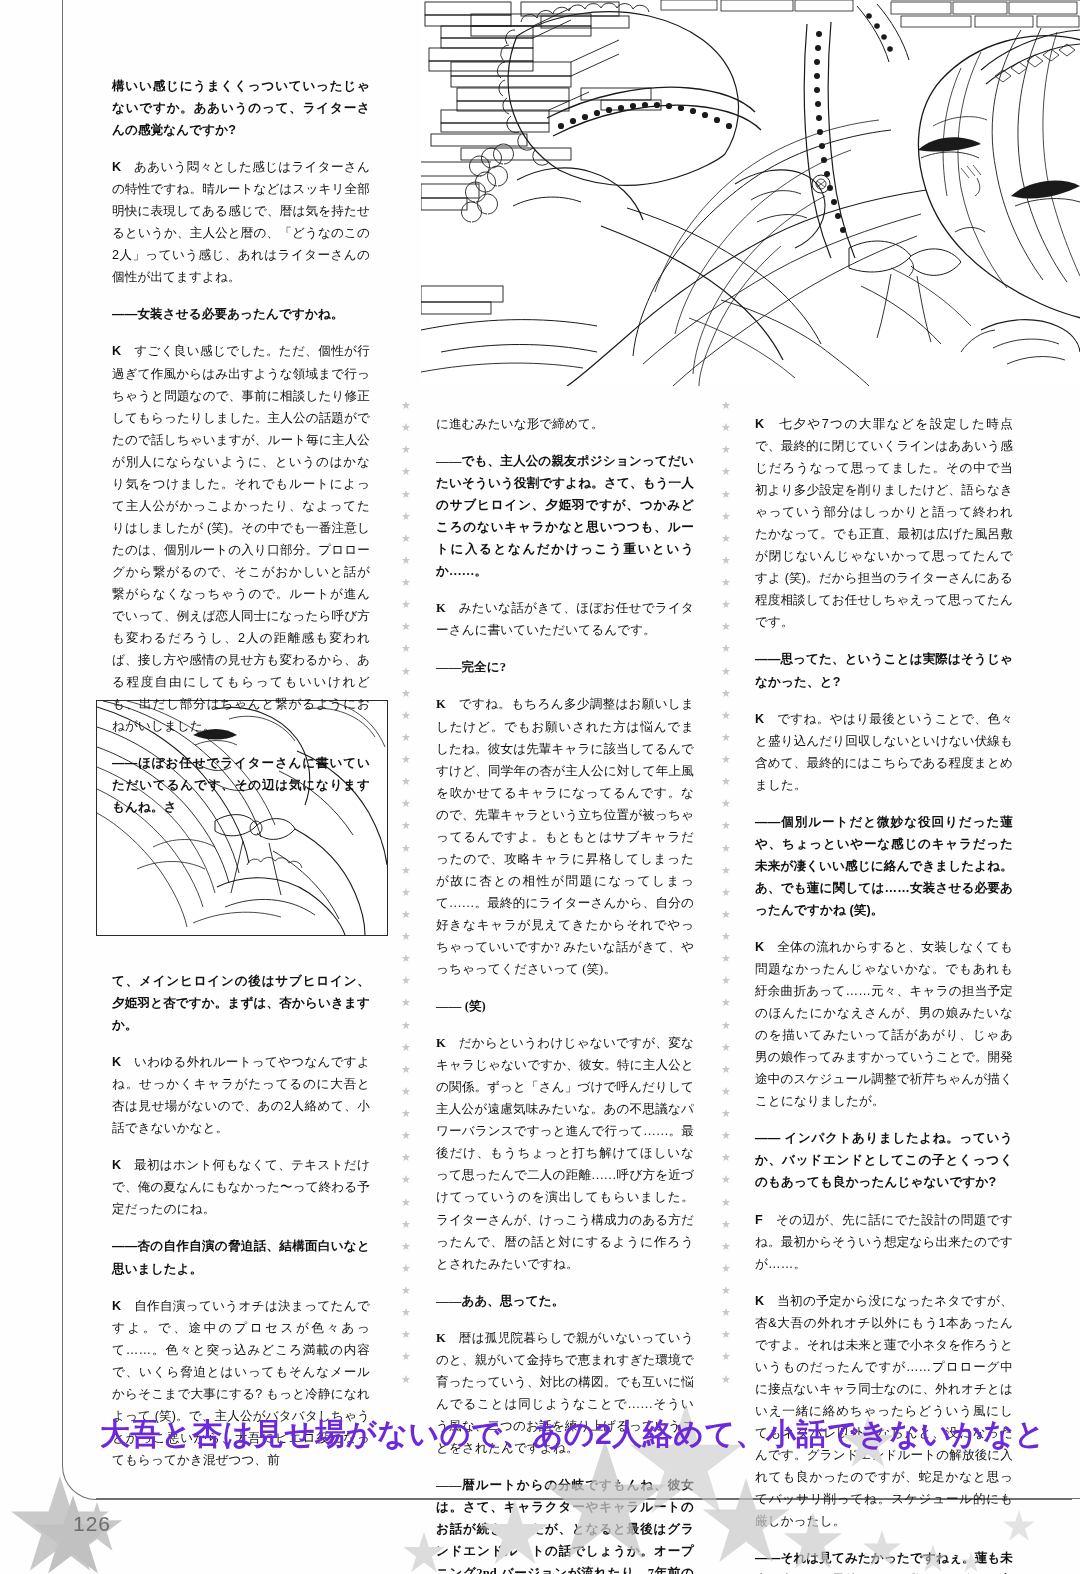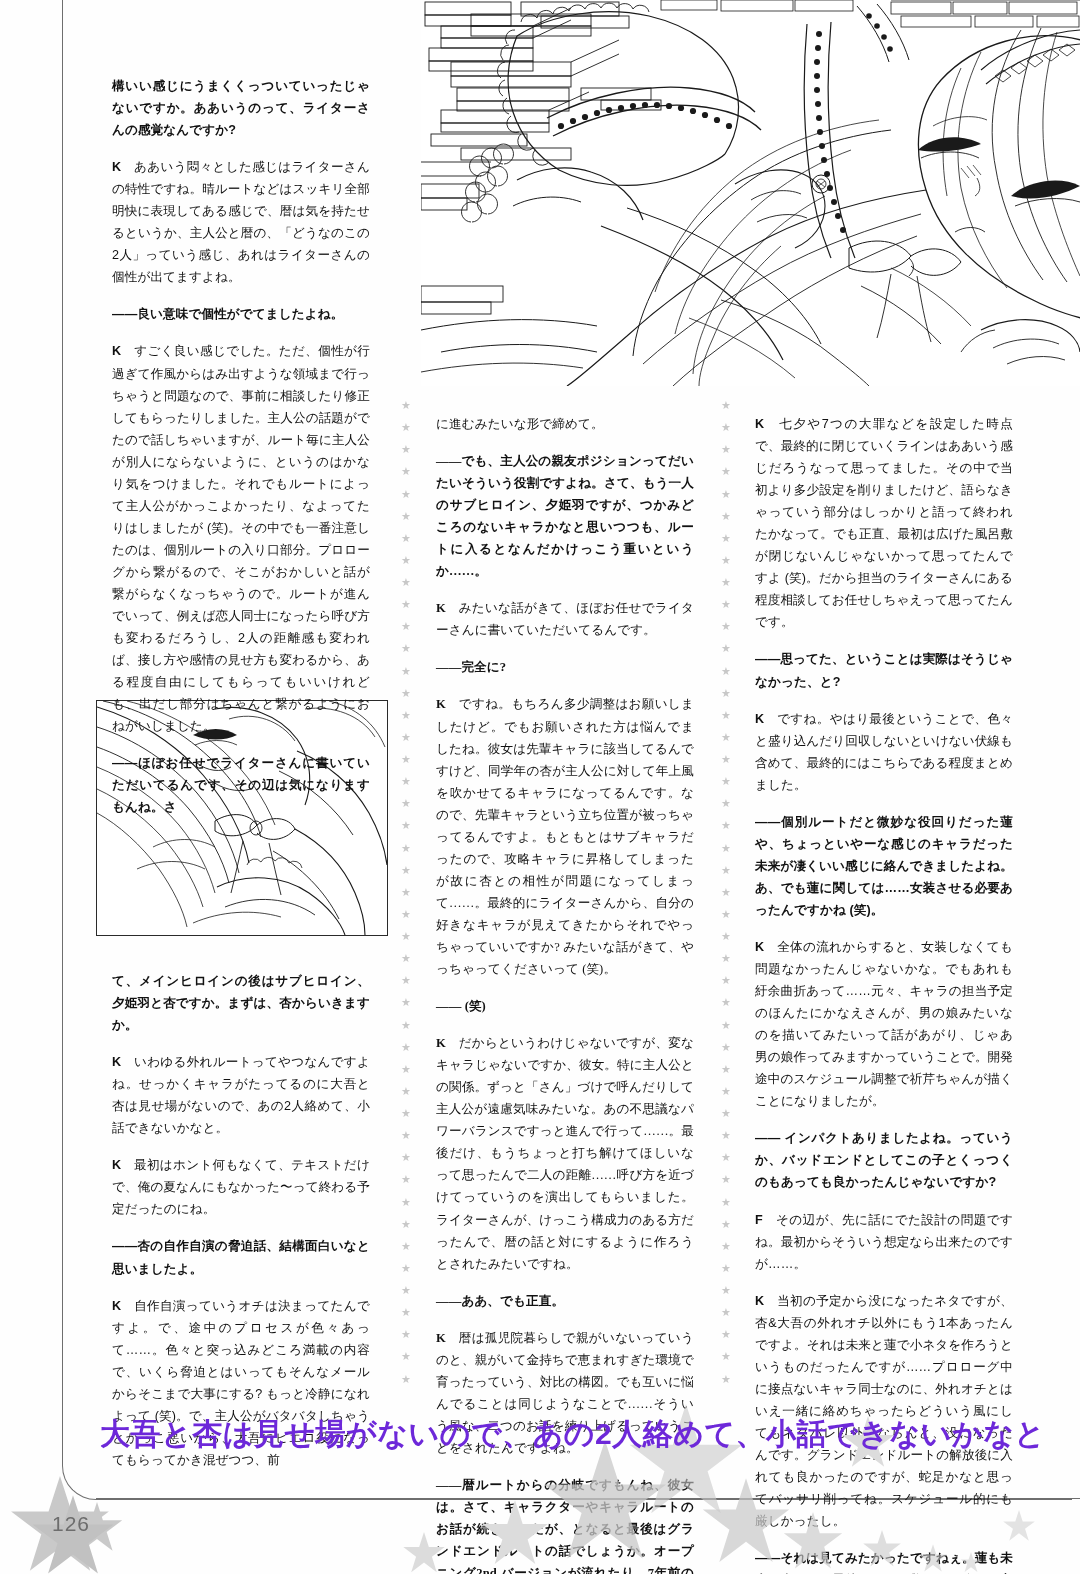--- a/index.html
+++ b/index.html
@@ -116,21 +116,21 @@
   }
 
   
   .page-num{
     position:absolute;
     left:52px; top:1512px;
     width:80px;
     font-size:21px;
     letter-spacing:1px;
     color:#6d6d6d;
-    text-align:left;
+    text-align:center;
   }
   .page-num-star{
     position:absolute;
     left:30px; top:1495px;
     width:86px; height:82px;
   }
 </style>
 </head>
 <body>
 
@@ -400,21 +400,21 @@
         <path d="M232,0 C258,6 278,22 288,46" stroke-width="0.8"></path>
         <path d="M56,146 C76,136 100,136 118,146" stroke-width="0.8"></path>
         <path d="M40,168 C62,158 88,158 108,168" stroke-width="0.8"></path>
       </g>
     </svg>
   </div>
 
   <div class="col" id="col1">
     <p class="q">構いい感じにうまくくっついていったじゃないですか。ああいうのって、ライターさんの感覚なんですか?</p>
     <p><span class="spk">K</span><span>ああいう悶々とした感じはライターさんの特性ですね。晴ルートなどはスッキリ全部明快に表現してある感じで、暦は気を持たせるというか、主人公と暦の、「どうなのこの2人」っていう感じ、あれはライターさんの個性が出てますよね。</span></p>
-    <p class="q">——良い意味で個性がでてましたよね。</p>
+    <p class="q">——女装させる必要あったんですかね。</p>
     <p><span class="spk">K</span><span>すごく良い感じでした。ただ、個性が行過ぎて作風からはみ出すような領域まで行っちゃうと問題なので、事前に相談したり修正してもらったりしました。主人公の話題がでたので話しちゃいますが、ルート毎に主人公が別人にならないように、というのはかなり気をつけました。それでもルートによって主人公がかっこよかったり、なよってたりはしましたが (笑)。その中でも一番注意したのは、個別ルートの入り口部分。プロローグから繋がるので、そこがおかしいと話が繋がらなくなっちゃうので。ルートが進んでいって、例えば恋人同士になったら呼び方も変わるだろうし、2人の距離感も変われば、接し方や感情の見せ方も変わるから、ある程度自由にしてもらってもいいけれども、出だし部分はちゃんと繋がるようにおねがいしました。</span></p>
     <p class="q">——ほぼお任せでライターさんに書いていただいてるんです、その辺は気になりますもんね。さ</p>
   </div>
 
   <div class="col" id="col1b">
     <p class="q">て、メインヒロインの後はサブヒロイン、夕姫羽と杏ですか。まずは、杏からいきますか。</p>
     <p><span class="spk">K</span><span>いわゆる外れルートってやつなんですよね。せっかくキャラがたってるのに大吾と杏は見せ場がないので、あの2人絡めて、小話できないかなと。</span></p>
     <p><span class="spk">K</span><span>最初はホント何もなくて、テキストだけで、俺の夏なんにもなかった〜って終わる予定だったのにね。</span></p>
     <p class="q">——杏の自作自演の脅迫話、結構面白いなと思いましたよ。</p>
     <p><span class="spk">K</span><span>自作自演っていうオチは決まってたんですよ。で、途中のプロセスが色々あって……。色々と突っ込みどころ満載の内容で、いくら脅迫とはいってもそんなメールからそこまで大事にする? もっと冷静になれよって (笑)。で、主人公がバタバタしちゃうとかっこ悪いから、大吾にピエロ役になってもらってかき混ぜつつ、前</span></p>
@@ -469,21 +469,21 @@
   </div>
 
   <div class="col" id="col2">
     <p>に進むみたいな形で締めて。</p>
     <p class="q">——でも、主人公の親友ポジションってだいたいそういう役割ですよね。さて、もう一人のサブヒロイン、夕姫羽ですが、つかみどころのないキャラかなと思いつつも、ルートに入るとなんだかけっこう重いというか……。</p>
     <p><span class="spk">K</span><span>みたいな話がきて、ほぼお任せでライターさんに書いていただいてるんです。</span></p>
     <p class="q">——完全に?</p>
     <p><span class="spk">K</span><span>ですね。もちろん多少調整はお願いしましたけど。でもお願いされた方は悩んでましたね。彼女は先輩キャラに該当してるんですけど、同学年の杏が主人公に対して年上風を吹かせてるキャラになってるんです。なので、先輩キャラという立ち位置が被っちゃってるんですよ。もともとはサブキャラだったので、攻略キャラに昇格してしまったが故に杏との相性が問題になってしまって……。最終的にライターさんから、自分の好きなキャラが見えてきたからそれでやっちゃっていいですか? みたいな話がきて、やっちゃってくださいって (笑)。</span></p>
     <p class="q">—— (笑)</p>
     <p><span class="spk">K</span><span>だからというわけじゃないですが、変なキャラじゃないですか、彼女。特に主人公との関係。ずっと「さん」づけで呼んだりして主人公が遠慮気味みたいな。あの不思議なパワーバランスですっと進んで行って……。最後だけ、もうちょっと打ち解けてほしいなって思ったんで二人の距離……呼び方を近づけてっていうのを演出してもらいました。ライターさんが、けっこう構成力のある方だったんで、暦の話と対にするように作ろうとされたみたいですね。</span></p>
-    <p class="q">——ああ、でも正直。</p>
+    <p class="q">——ああ、思ってた。</p>
     <p><span class="spk">K</span><span>暦は孤児院暮らしで親がいないっていうのと、親がいて金持ちで恵まれすぎた環境で育ったっていう、対比の構図。でも互いに悩んでることは同じようなことで……そういう風な、二つのお話を練り上げるっていうことをされたんですよね。</span></p>
     <p class="q">——暦ルートからの分岐ですもんね、彼女は。さて、キャラクターやキャラルートのお話が続きましたが、となると最後はグランドエンドルートの話でしょうか。オープニング2nd バージョンが流れたり、7年前の事件を含め、主人公の過去や、サブキャラもガッチリと噛んでくるじゃないですか。あれだけのキャラをよくまとめたなと思うのですが……。</p>
   </div>
 
   <div class="star-rule" id="rule2" style="color: rgb(200, 200, 200);">
     <span>★</span>
       <span>★</span>
       <span>★</span>
       <span>★</span>
       <span>★</span>

